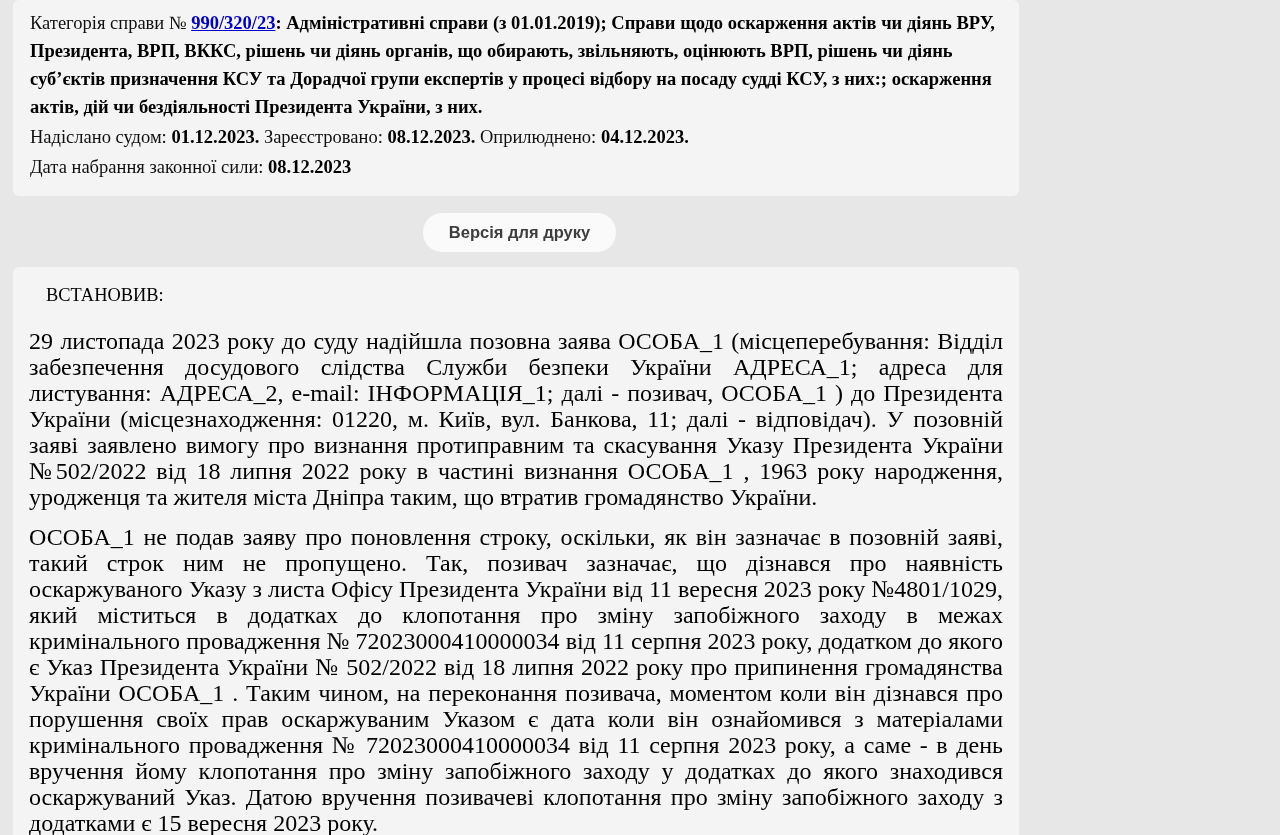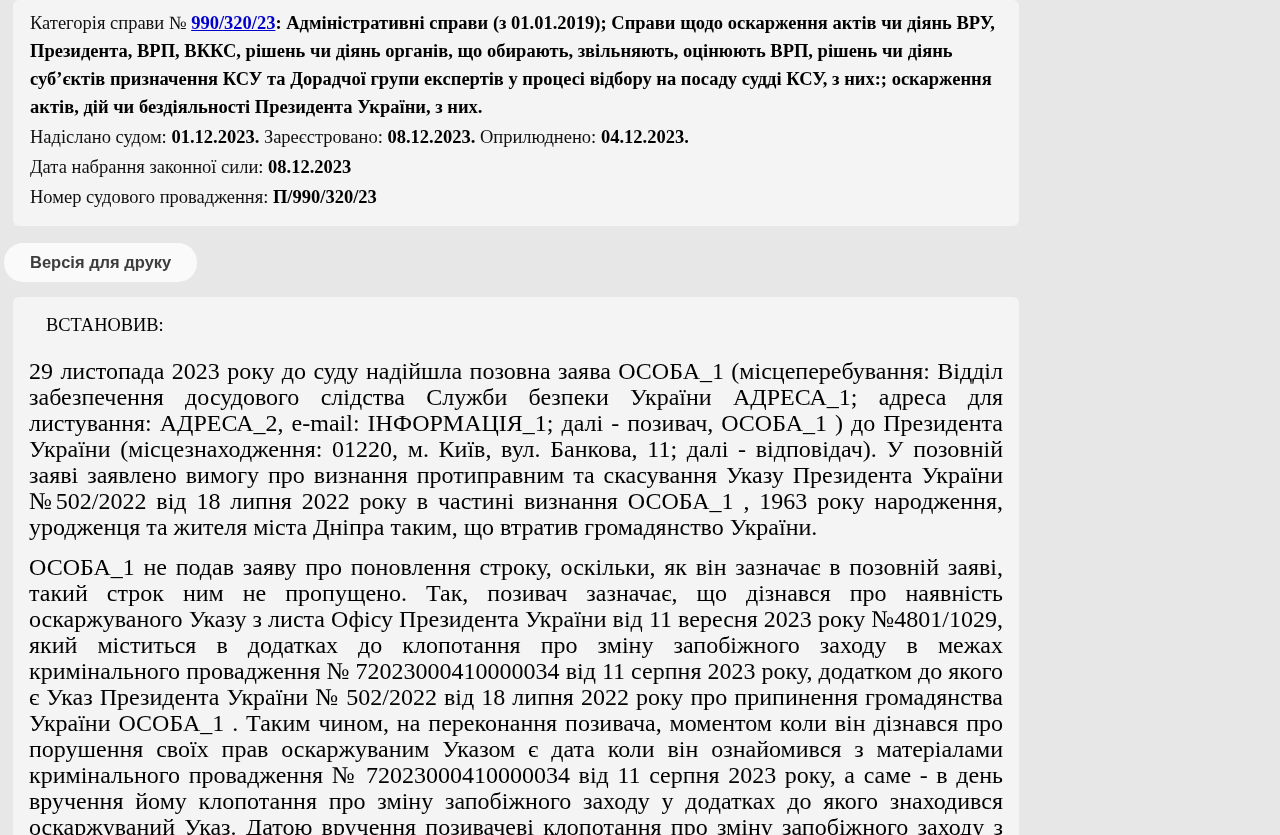--- a/index.html
+++ b/index.html
@@ -35,22 +35,22 @@
   .case-link {
     color: #0000cc;
     font-weight: bold;
     text-decoration: underline;
     cursor: pointer;
   }
 
   
   .toolbar {
     display: flex;
-    justify-content: flex-start;
-    padding: 17px 13px 15px 4px;
+    justify-content: center;
+    padding: 17px 13px 15px 20px;
   }
   .print-btn {
     font-family: "Liberation Sans", sans-serif;
     font-size: 16.5px;
     font-weight: bold;
     color: #3d3d3d;
     background: #fafafa;
     border: none;
     border-radius: 19px;
     padding: 10px 26px;
@@ -84,23 +84,20 @@
   <section class="panel header-panel">
     <p class="meta category">
       <span>Категорія справи № </span><a class="case-link">990/320/23</a><b>: Адміністративні справи (з 01.01.2019); Справи щодо оскарження актів чи діянь ВРУ, Президента, ВРП, ВККС, рішень чи діянь органів, що обирають, звільняють, оцінюють ВРП, рішень чи діянь суб’єктів призначення КСУ та Дорадчої групи експертів у процесі відбору на посаду судді КСУ, з них:; оскарження актів, дій чи бездіяльності Президента України, з них.</b>
     </p>
     <p class="meta">
       <span>Надіслано судом: </span><b>01.12.2023.</b><span> Зареєстровано: </span><b>08.12.2023.</b><span> Оприлюднено: </span><b>04.12.2023.</b>
     </p>
     <p class="meta">
       <span>Дата набрання законної сили: </span><b>08.12.2023</b>
     </p>
-    <p class="meta">
-      <span>Номер судового провадження: </span><b>П/990/320/23</b>
-    </p>
   </section>
 
   <div class="toolbar">
     <button class="print-btn">Версія для друку</button>
   </div>
 
   <section class="panel doc-panel">
     <p class="doc-heading">ВСТАНОВИВ:</p>
     <p class="doc-par">29 листопада 2023 року до суду надійшла позовна заява ОСОБА_1 (місцеперебування: Відділ забезпечення досудового слідства Служби безпеки України АДРЕСА_1; адреса для листування: АДРЕСА_2, e-mail: ІНФОРМАЦІЯ_1; далі - позивач, ОСОБА_1 ) до Президента України (місцезнаходження: 01220, м. Київ, вул. Банкова, 11; далі - відповідач). У позовній заяві заявлено вимогу про визнання протиправним та скасування Указу Президента України №502/2022 від 18 липня 2022 року в частині визнання ОСОБА_1 , 1963 року народження, уродженця та жителя міста Дніпра таким, що втратив громадянство України.</p>
     <p class="doc-par">ОСОБА_1 не подав заяву про поновлення строку, оскільки, як він зазначає в позовній заяві, такий строк ним не пропущено. Так, позивач зазначає, що дізнався про наявність оскаржуваного Указу з листа Офісу Президента України від 11 вересня 2023 року №4801/1029, який міститься в додатках до клопотання про зміну запобіжного заходу в межах кримінального провадження № 72023000410000034 від 11 серпня 2023 року, додатком до якого є Указ Президента України № 502/2022 від 18 липня 2022 року про припинення громадянства України ОСОБА_1 . Таким чином, на переконання позивача, моментом коли він дізнався про порушення своїх прав оскаржуваним Указом є дата коли він ознайомився з матеріалами кримінального провадження № 72023000410000034 від 11 серпня 2023 року, а саме - в день вручення йому клопотання про зміну запобіжного заходу у додатках до якого знаходився оскаржуваний Указ. Датою вручення позивачеві клопотання про зміну запобіжного заходу з додатками є 15 вересня 2023 року.</p>

